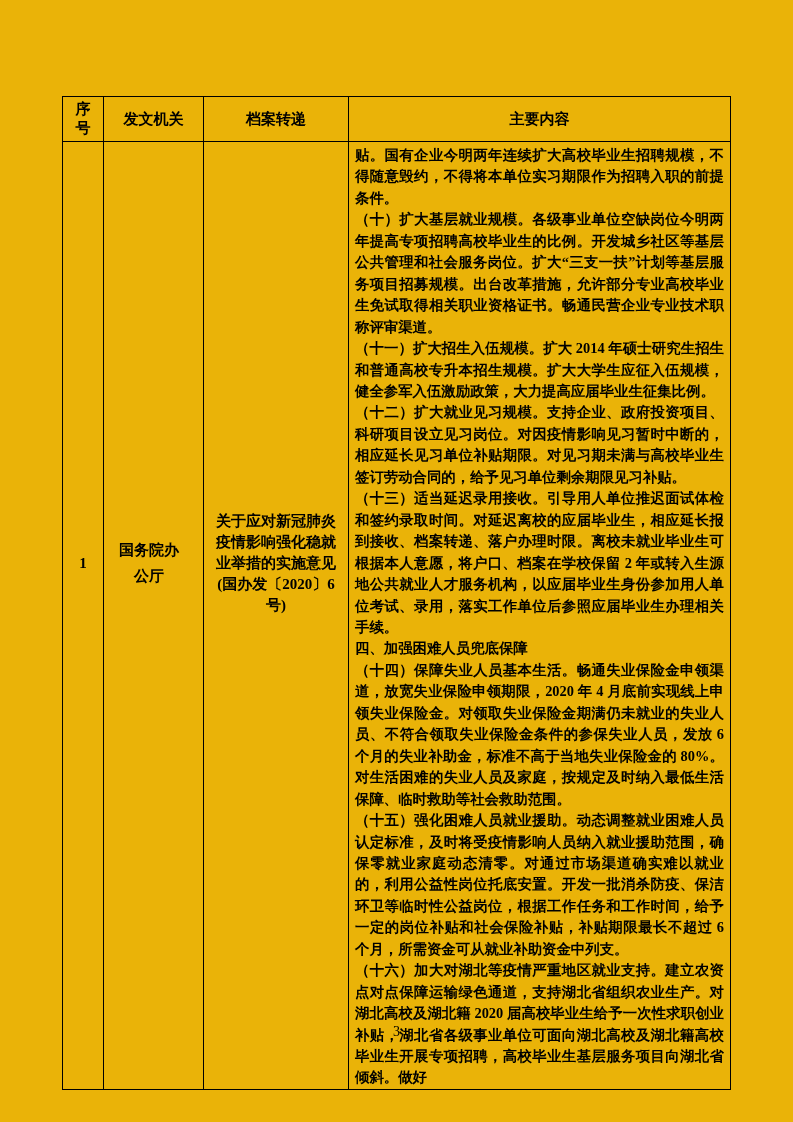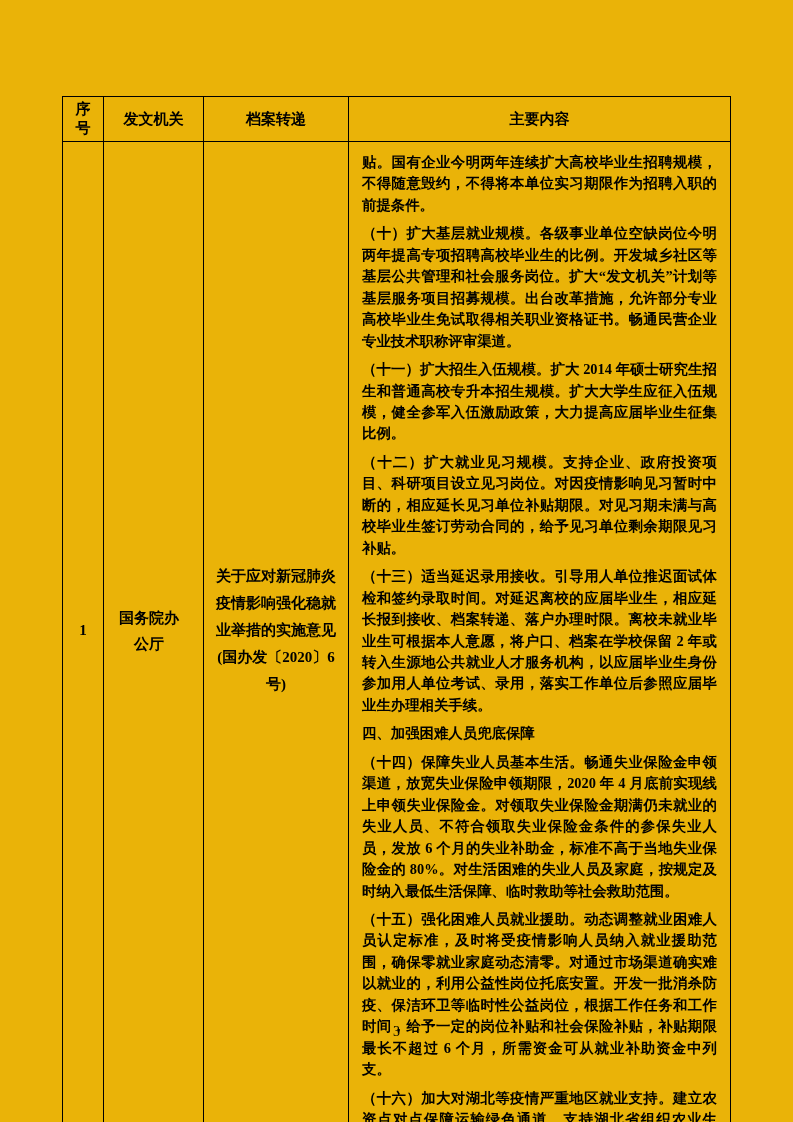--- a/index.html
+++ b/index.html
@@ -55,30 +55,30 @@
     font-size: 15px;
     font-weight: bold;
     line-height: 26px;
     word-break: break-all;
   }
   td.c-title .vshift {
     text-align: center;
     padding: 0 5px;
     font-size: 15px;
     font-weight: bold;
-    line-height: 27px;
+    line-height: 21px;
     word-break: break-all;
   }
   td.c-content {
     vertical-align: top;
     height: 880px;
     padding: 3px 6px 0 6px;
   }
   td.c-content p {
-    margin: 7px;
+    margin: 0;
     font-size: 14.4px;
     font-weight: bold;
     line-height: 21.45px;
     text-align: justify;
     text-justify: inter-character;
     word-break: break-all;
   }
   .page-number {
     position: absolute;
     left: 0; right: 0;
@@ -114,21 +114,21 @@
           <div class="vshift">1</div>
         </td>
         <td class="c-agency">
           <div class="vshift">国务院办公厅</div>
         </td>
         <td class="c-title">
           <div class="vshift">关于应对新冠肺炎疫情影响强化稳就业举措的实施意见(国办发〔2020〕6 号)</div>
         </td>
         <td class="c-content">
           <p>贴。国有企业今明两年连续扩大高校毕业生招聘规模，不得随意毁约，不得将本单位实习期限作为招聘入职的前提条件。</p>
-          <p>（十）扩大基层就业规模。各级事业单位空缺岗位今明两年提高专项招聘高校毕业生的比例。开发城乡社区等基层公共管理和社会服务岗位。扩大“发文机关”计划等基层服务项目招募规模。出台改革措施，允许部分专业高校毕业生免试取得相关职业资格证书。畅通民营企业专业技术职称评审渠道。</p>
+          <p>（十）扩大基层就业规模。各级事业单位空缺岗位今明两年提高专项招聘高校毕业生的比例。开发城乡社区等基层公共管理和社会服务岗位。扩大“三支一扶”计划等基层服务项目招募规模。出台改革措施，允许部分专业高校毕业生免试取得相关职业资格证书。畅通民营企业专业技术职称评审渠道。</p>
           <p>（十一）扩大招生入伍规模。扩大 2014 年硕士研究生招生和普通高校专升本招生规模。扩大大学生应征入伍规模，健全参军入伍激励政策，大力提高应届毕业生征集比例。</p>
           <p>（十二）扩大就业见习规模。支持企业、政府投资项目、科研项目设立见习岗位。对因疫情影响见习暂时中断的，相应延长见习单位补贴期限。对见习期未满与高校毕业生签订劳动合同的，给予见习单位剩余期限见习补贴。</p>
           <p>（十三）适当延迟录用接收。引导用人单位推迟面试体检和签约录取时间。对延迟离校的应届毕业生，相应延长报到接收、档案转递、落户办理时限。离校未就业毕业生可根据本人意愿，将户口、档案在学校保留 2 年或转入生源地公共就业人才服务机构，以应届毕业生身份参加用人单位考试、录用，落实工作单位后参照应届毕业生办理相关手续。</p>
           <p>四、加强困难人员兜底保障</p>
           <p>（十四）保障失业人员基本生活。畅通失业保险金申领渠道，放宽失业保险申领期限，2020 年 4 月底前实现线上申领失业保险金。对领取失业保险金期满仍未就业的失业人员、不符合领取失业保险金条件的参保失业人员，发放 6 个月的失业补助金，标准不高于当地失业保险金的 80%。对生活困难的失业人员及家庭，按规定及时纳入最低生活保障、临时救助等社会救助范围。</p>
           <p>（十五）强化困难人员就业援助。动态调整就业困难人员认定标准，及时将受疫情影响人员纳入就业援助范围，确保零就业家庭动态清零。对通过市场渠道确实难以就业的，利用公益性岗位托底安置。开发一批消杀防疫、保洁环卫等临时性公益岗位，根据工作任务和工作时间，给予一定的岗位补贴和社会保险补贴，补贴期限最长不超过 6 个月，所需资金可从就业补助资金中列支。</p>
           <p>（十六）加大对湖北等疫情严重地区就业支持。建立农资点对点保障运输绿色通道，支持湖北省组织农业生产。对湖北高校及湖北籍 2020 届高校毕业生给予一次性求职创业补贴，湖北省各级事业单位可面向湖北高校及湖北籍高校毕业生开展专项招聘，高校毕业生基层服务项目向湖北省倾斜。做好</p>
         </td>
       </tr>
     </tbody>

